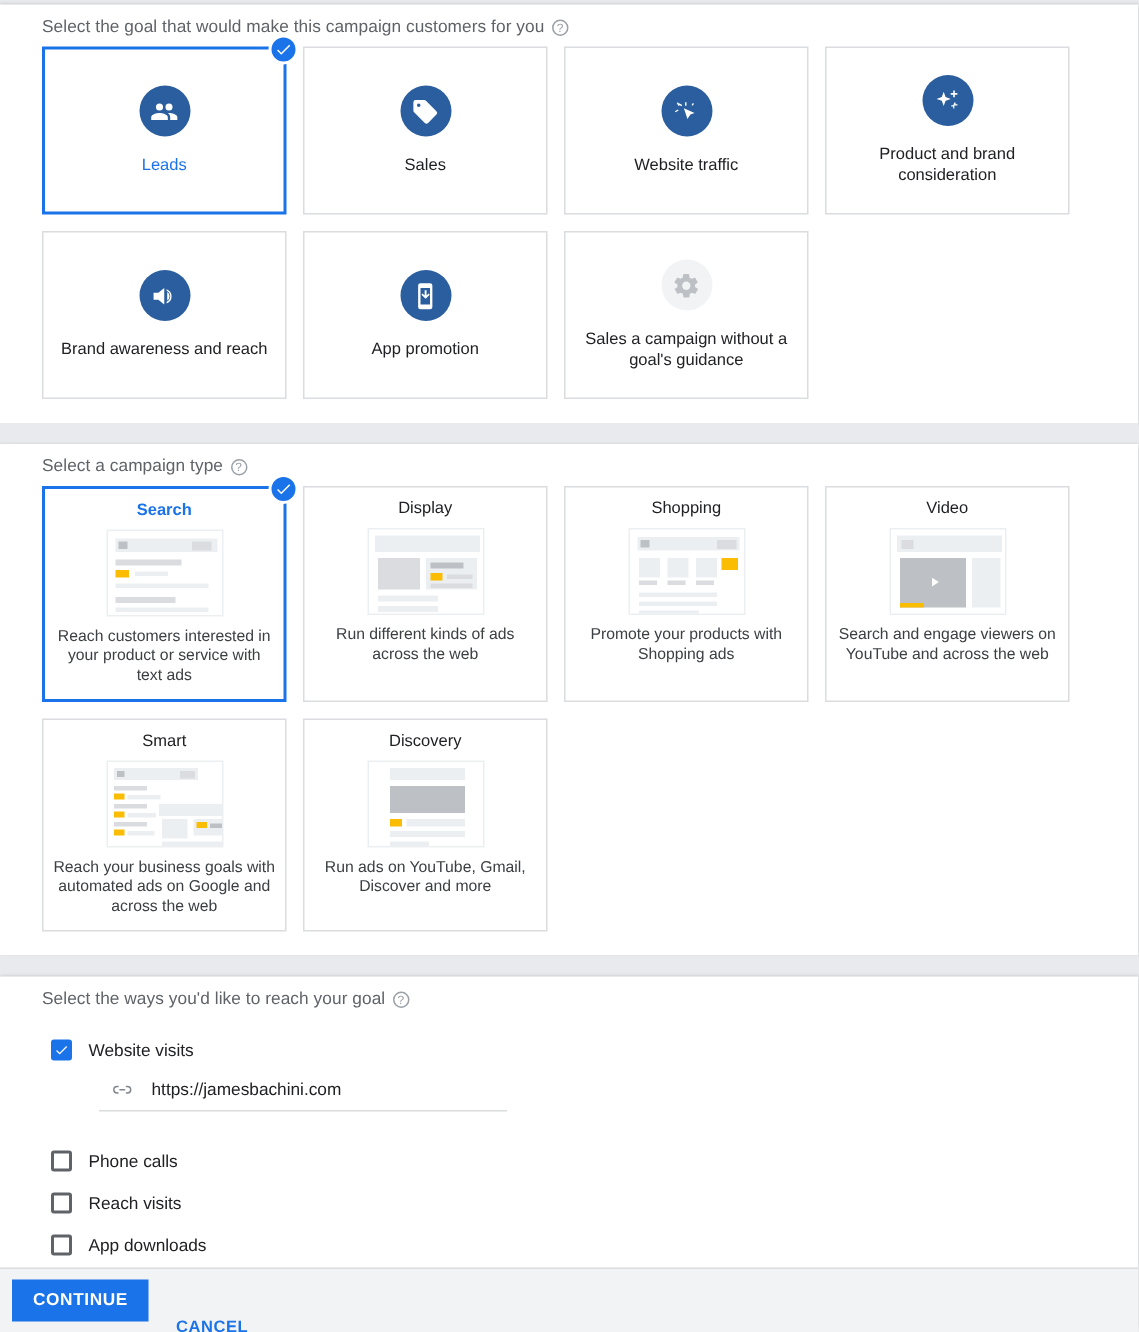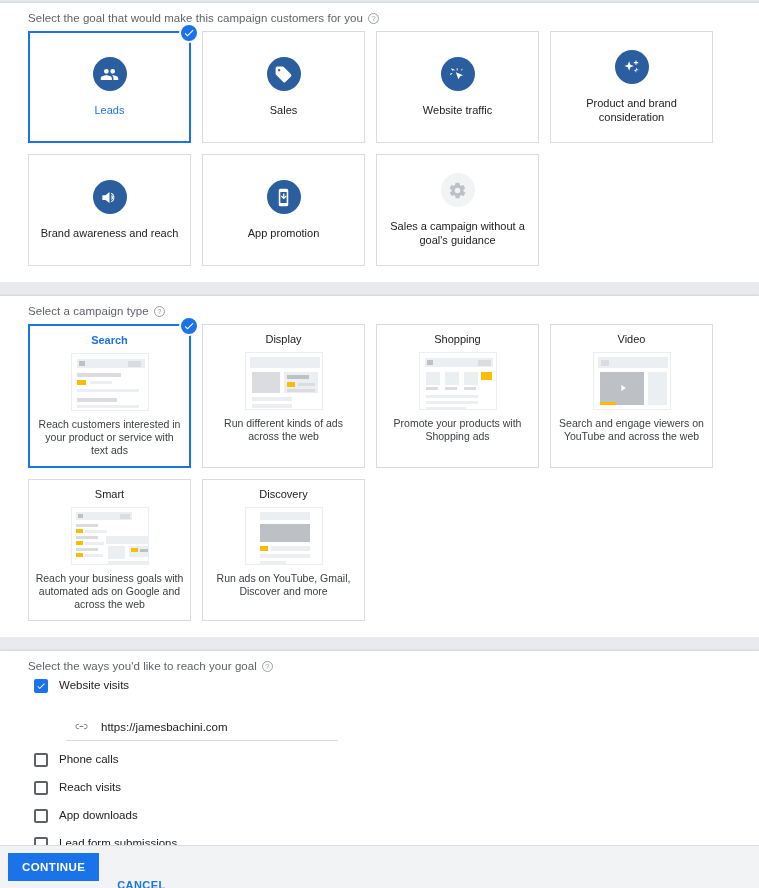--- a/index.html
+++ b/index.html
@@ -133,21 +133,21 @@
   .bar { position: absolute; background: #dadce0; }
   .bar.light { background: #eceff1; }
   .bar.mid { background: #bdc1c6; }
   .bar.yellow { background: #fbbc04; }
   .bar.white { background: #fff; }
 
   
   .ways-body { padding: 0 28px 18px 28px; }
   .cb-row {
     display: flex;
-    align-items: flex-start;
+    align-items: flex-end;
     gap: 11px;
     height: 28px;
     margin-left: 6px;
     cursor: pointer;
   }
   .cb {
     width: 14px; height: 14px;
     border: 2px solid #5f6368;
     border-radius: 2px;
     background: #fff;

